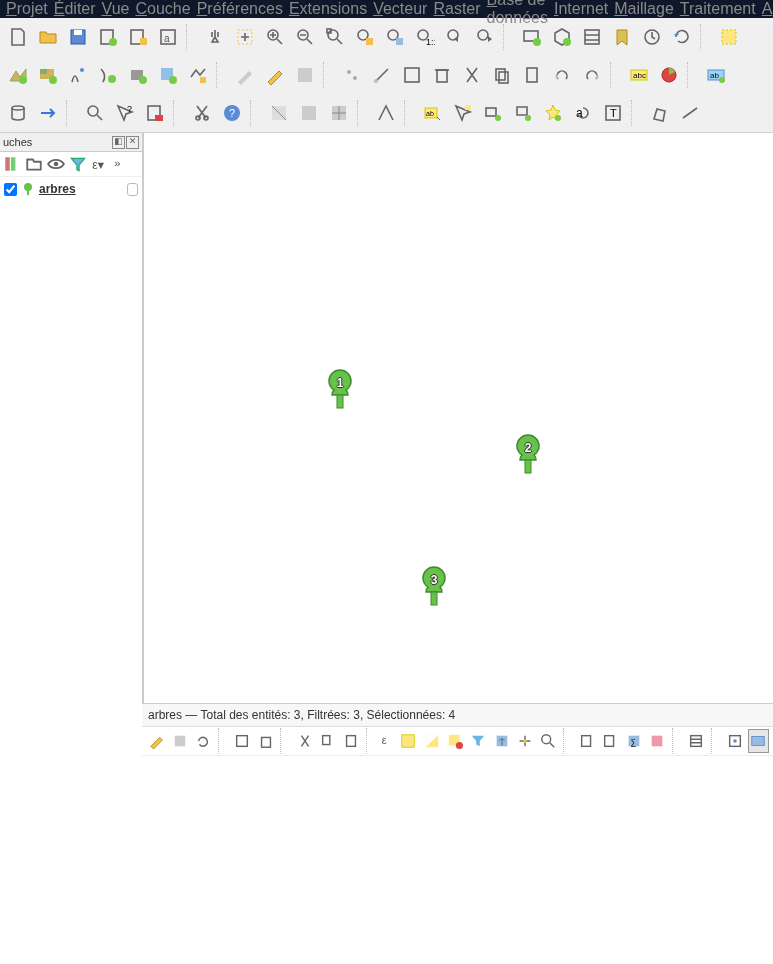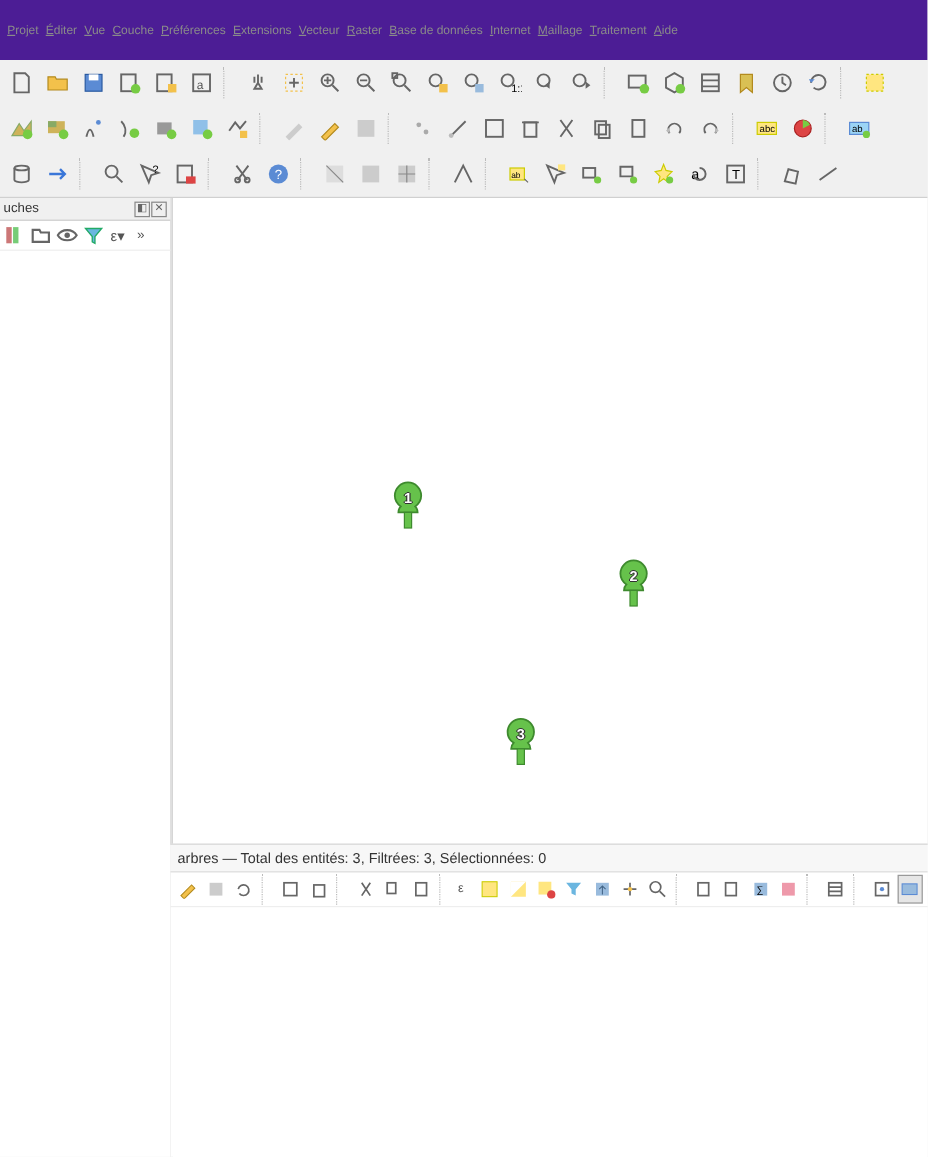--- a/index.html
+++ b/index.html
@@ -1,16 +1,16 @@
 <!DOCTYPE html>
 <html><head>
 <meta charset="utf-8">
 <style>
 html,body{margin:0;padding:0;font-family:"Segoe UI",Tahoma,sans-serif;font-size:12px;background:#f0f0f0;color:#333;width:773px;height:964px;overflow:hidden}
-.menubar{height:18px;background:#4c1d95;display:flex;gap:6px;padding:16px 6px;align-items:center;color:#8a8a8a;font-size:10px}
+.menubar{height:18px;background:#0f172a;display:flex;gap:6px;padding:0 6px;align-items:center;color:#8a8a8a;font-size:16px}
 .menubar span{cursor:default}
 .menubar u{text-decoration:underline}
 .toolbars{background:#f0f0f0;border-bottom:1px solid #d0d0d0}
 .tbrow{display:flex;align-items:center;height:34px;padding:2px 4px;gap:2px;flex-wrap:nowrap}
 .tbtn{width:26px;height:26px;display:flex;align-items:center;justify-content:center;border:1px solid transparent;border-radius:2px;background:#f0f0f0;cursor:default}
 .tbtn svg{width:20px;height:20px}
 .sep{width:10px;height:26px;border-left:1px dotted #bbb;margin:0 2px}
 .split{display:flex;height:calc(100% - 18px - 106px)}
 .sidebar{width:142px;background:#fff;border-right:1px solid #ccc;display:flex;flex-direction:column}
 .panel-title{height:18px;background:#f0f0f0;border-bottom:1px solid #ccc;display:flex;align-items:center;justify-content:space-between;padding:0 3px;font-size:11px}
@@ -494,41 +494,50 @@
           <svg viewBox="0 0 16 16">
             <text x="1" y="12" font-size="11" fill="#555">ε▾</text>
           </svg>
         </div>
       <div class="pbtn">
           <svg viewBox="0 0 16 16">
             <text x="1" y="11" font-size="10" fill="#555">»</text>
           </svg>
         </div>
     </div>
+    <div class="layer-row">
+      <input type="checkbox" checked="" style="">
+      <svg width="14" height="14">
+          <circle cx="7" cy="5" r="4" fill="#66c24b"></circle>
+          <rect x="6" y="8" width="2" height="5" fill="#66c24b"></rect>
+        </svg>
+      <span class="layer-name">arbres</span>
+      <span class="cnt">&nbsp;</span>
+    </div>
   </div>
 
   <div class="canvas">
 
   <div class="tree" style="left: 180px; top: 235px;"><svg viewBox="0 0 32 42">
           <path d="M16 2c6 0 11 5 11 11 0 4-2 7-5 9 1 1 2 3 2 5H8c0-2 1-4 2-5-3-2-5-5-5-9C5 7 10 2 16 2z" fill="#66c24b" stroke="#3e8a2e" stroke-width="1.5"></path>
           <rect x="13" y="27" width="6" height="13" fill="#66c24b" stroke="#3e8a2e"></rect>
         </svg><div class="num">1</div></div>
       <div class="tree" style="left: 368px; top: 300px;"><svg viewBox="0 0 32 42">
           <path d="M16 2c6 0 11 5 11 11 0 4-2 7-5 9 1 1 2 3 2 5H8c0-2 1-4 2-5-3-2-5-5-5-9C5 7 10 2 16 2z" fill="#66c24b" stroke="#3e8a2e" stroke-width="1.5"></path>
           <rect x="13" y="27" width="6" height="13" fill="#66c24b" stroke="#3e8a2e"></rect>
         </svg><div class="num">2</div></div>
       <div class="tree" style="left: 274px; top: 432px;"><svg viewBox="0 0 32 42">
           <path d="M16 2c6 0 11 5 11 11 0 4-2 7-5 9 1 1 2 3 2 5H8c0-2 1-4 2-5-3-2-5-5-5-9C5 7 10 2 16 2z" fill="#66c24b" stroke="#3e8a2e" stroke-width="1.5"></path>
           <rect x="13" y="27" width="6" height="13" fill="#66c24b" stroke="#3e8a2e"></rect>
         </svg><div class="num">3</div></div>
     </div>
 </div>
 
 <div class="bottom">
-  <div class="caption">arbres — Total des entités: 3, Filtrées: 3, Sélectionnées: 0</div>
+  <div class="caption">arbres — Total des entités: 3, Filtrées: 3, Sélectionnées: 4</div>
   <div class="attr-tb">
       <div class="abtn">
         <svg viewBox="0 0 18 18" width="16" height="16">
           <path d="M2 15L12 5l3 3L5 18z" fill="#f3c14b" stroke="#b38a1e"></path>
         </svg>
       </div>
       <div class="abtn">
         <svg viewBox="0 0 18 18" width="16" height="16">
           <rect x="3" y="3" width="12" height="12" fill="#ccc"></rect>
         </svg>

